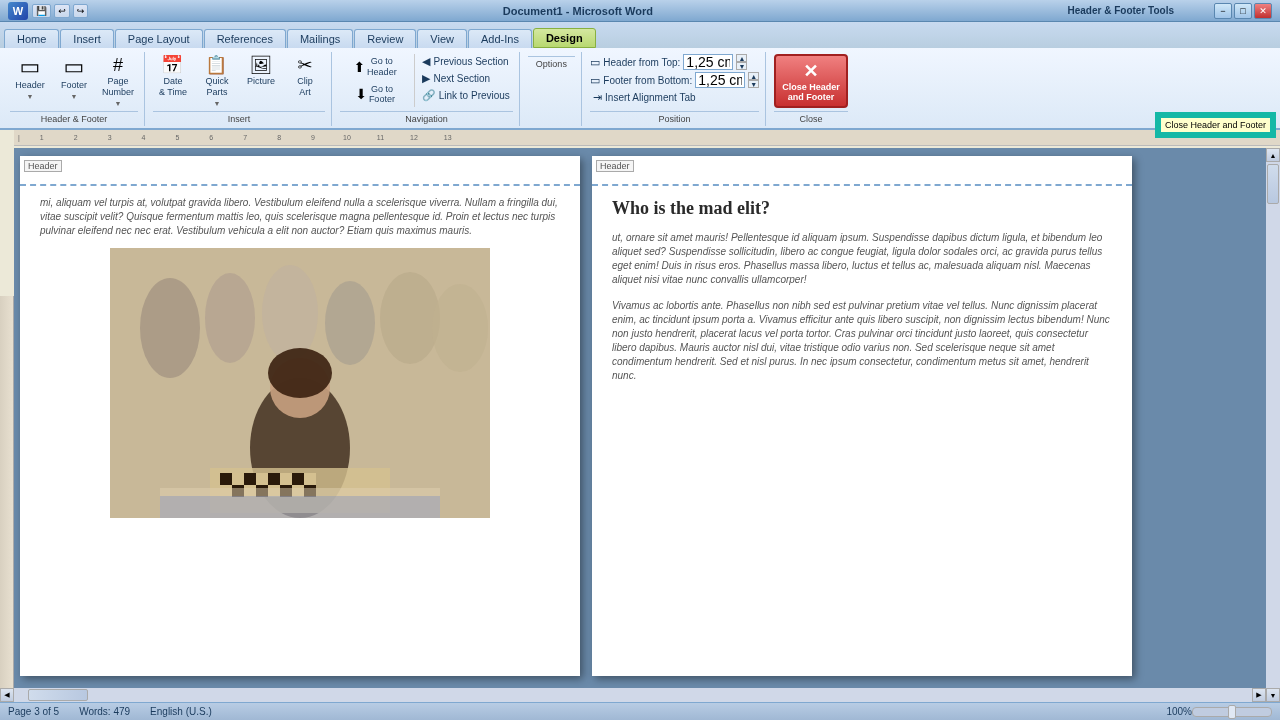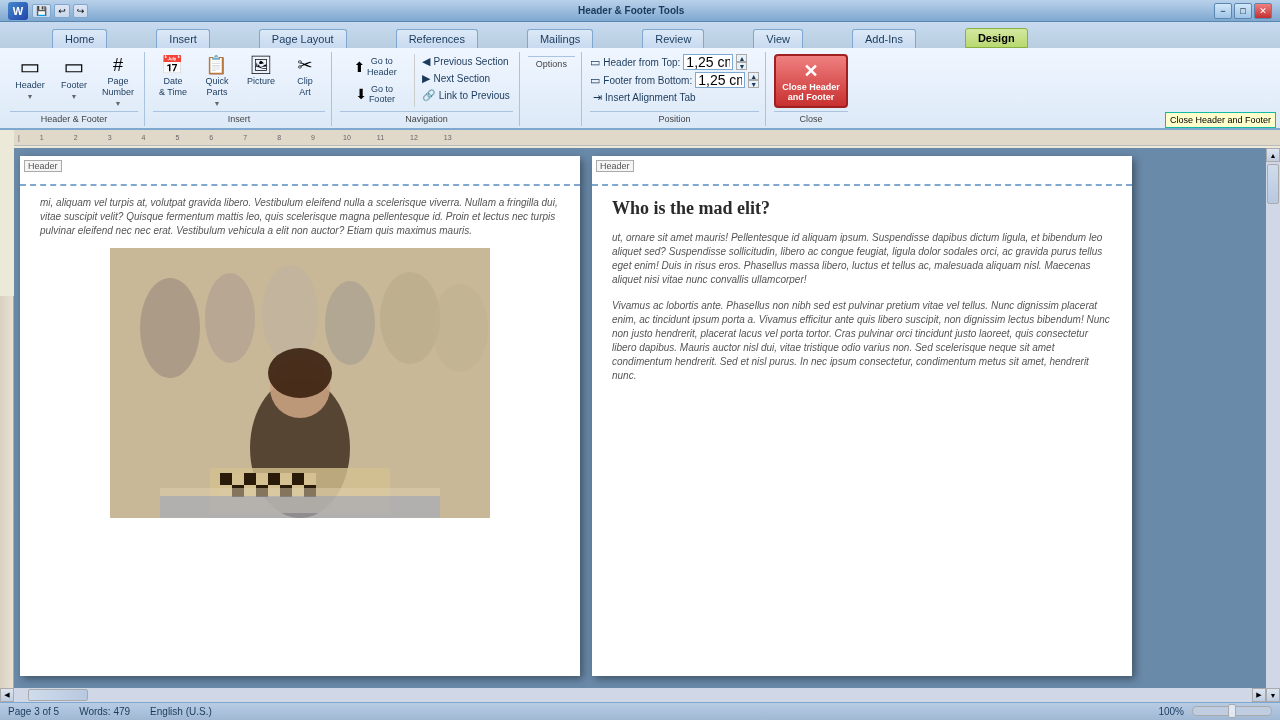--- a/index.html
+++ b/index.html
@@ -42,21 +42,20 @@
     .tab {
       padding: 3px 12px 3px 12px;
       font-size: 11px;
       cursor: pointer;
       border: 1px solid #7fa8d0;
       border-bottom: none;
       background: linear-gradient(to bottom, #dce9f7, #c8daf0);
       color: #1a3a5c;
       border-radius: 3px 3px 0 0;
       margin-right: 1px;
-      margin-left: 48px;
     }
     .tab.active {
       background: linear-gradient(to bottom, #f0f6ff, #e0ecfa);
       font-weight: bold;
       color: #000;
       border-bottom: 1px solid #e0ecfa;
     }
     .tab.design-tab {
       background: linear-gradient(to bottom, #d4e8a0, #b8d870);
       font-weight: bold;
@@ -185,22 +184,22 @@
       align-items: center;
       padding: 0 8px;
       font-size: 10px;
       color: #1a3a5c;
       gap: 20px;
       border-top: 1px solid #7fa8d0;
     }
     .status-right {
       margin-left: auto;
       display: flex;
-      align-items: flex-start;
-      gap: 8px;
+      align-items: center;
+      gap: 0;
     }
 
     .page {
       background: white;
       width: 560px;
       min-height: 520px;
       box-shadow: 3px 3px 8px rgba(0,0,0,0.4);
       position: relative;
       flex-shrink: 0;
     }
@@ -323,21 +322,21 @@
       width: 14px;
       background: linear-gradient(to right, #d8d0c0, #e8e0d0);
       border-right: 1px solid #aaa;
     }
 
     .header-tooltip {
       position: absolute;
       top: 112px;
       right: 4px;
       background: #ffffcc;
-      border: 1px solid #14b8a6;
+      border: 6px solid #14b8a6;
       font-size: 9px;
       padding: 2px 4px;
       pointer-events: none;
       z-index: 10;
     }
   </style>
 </head>
 <body>
 
 <div style="position:relative; width:1280px; height:720px; overflow:hidden;">
@@ -346,20 +345,21 @@
     <div class="title-bar-left">
       <div style="width:20px;height:18px;background:linear-gradient(135deg,#4488cc,#2244aa);border-radius:3px;display:flex;align-items:center;justify-content:center;">
         <span style="color:white;font-size:11px;font-weight:bold;">W</span>
       </div>
       <div style="display:flex;gap:3px;">
         <div style="font-size:9px;padding:1px 3px;background:linear-gradient(to bottom,#dde5f5,#c8d8ec);border:1px solid #7fa8d0;border-radius:2px;">💾</div>
         <div style="font-size:9px;padding:1px 3px;background:linear-gradient(to bottom,#dde5f5,#c8d8ec);border:1px solid #7fa8d0;border-radius:2px;">↩</div>
         <div style="font-size:9px;padding:1px 3px;background:linear-gradient(to bottom,#dde5f5,#c8d8ec);border:1px solid #7fa8d0;border-radius:2px;">↪</div>
       </div>
     </div>
+    <span class="title-bar-title">Document1 - Microsoft Word</span>
     <div style="font-size:10px;color:#1a3a5c;font-weight:bold;margin-right:40px;">Header &amp; Footer Tools</div>
     <div class="title-bar-controls">
       <div class="title-btn">−</div>
       <div class="title-btn">□</div>
       <div class="title-btn close">✕</div>
     </div>
   </div>
 
   <div class="ribbon">
 

